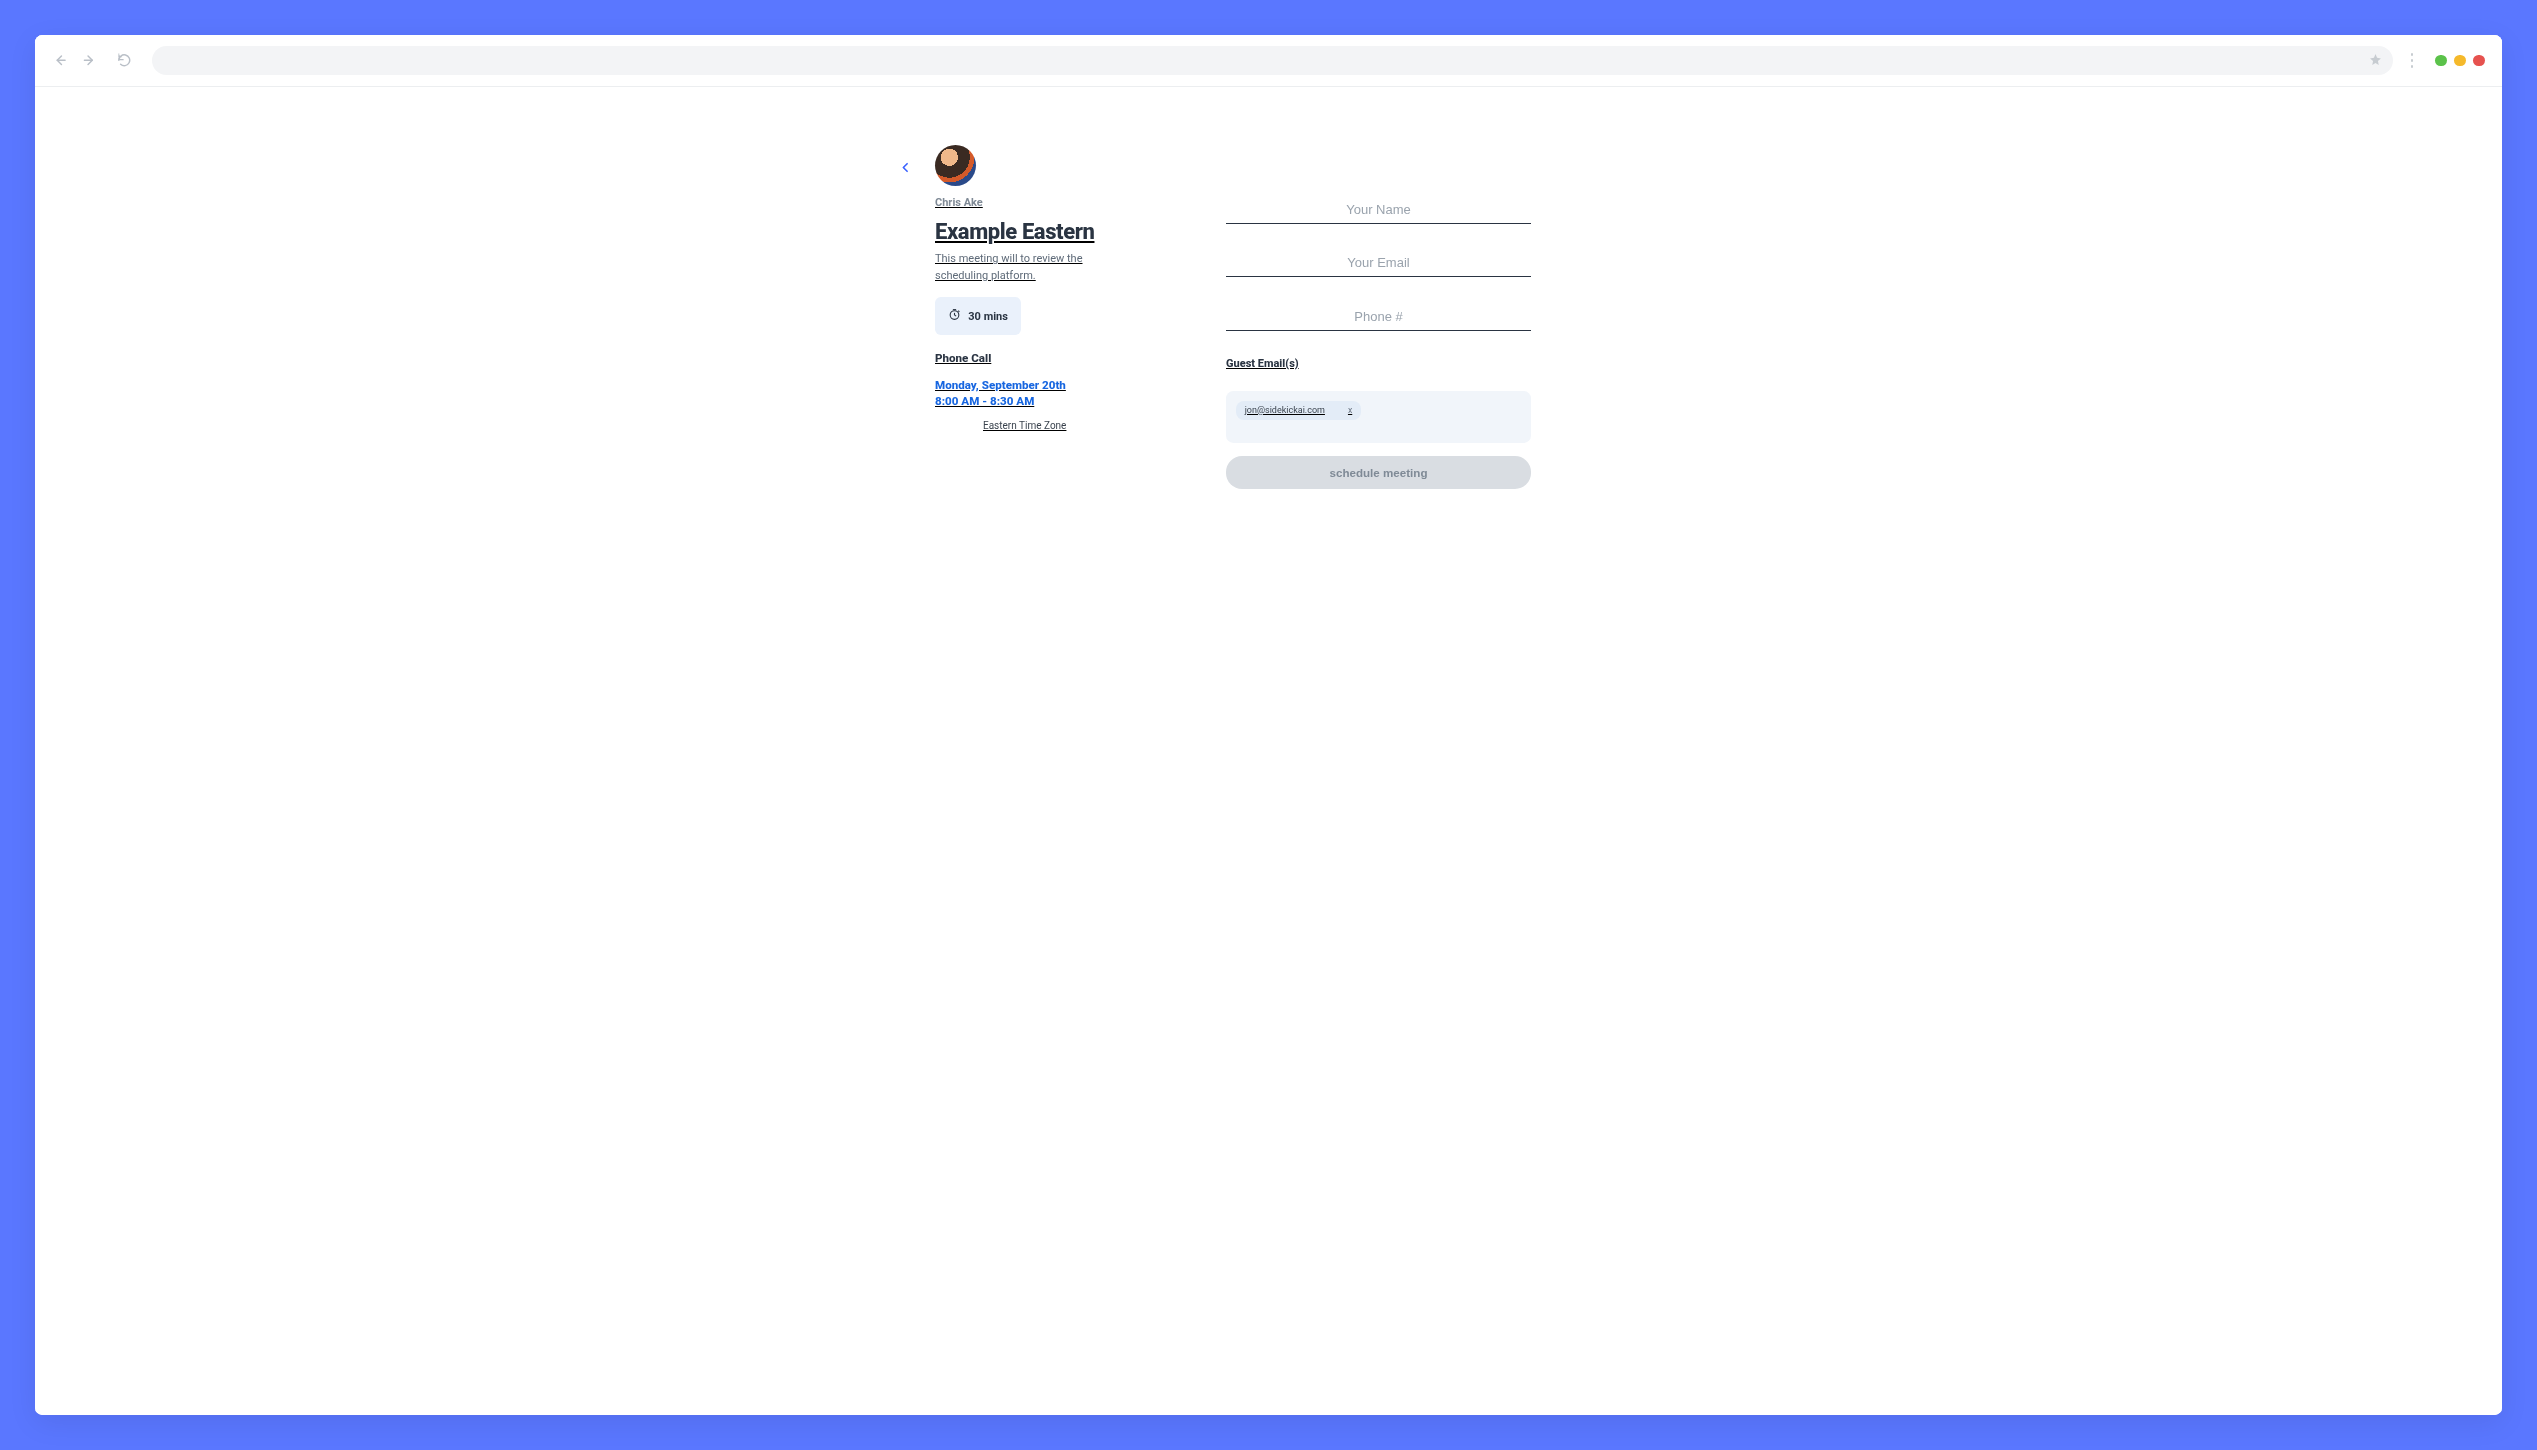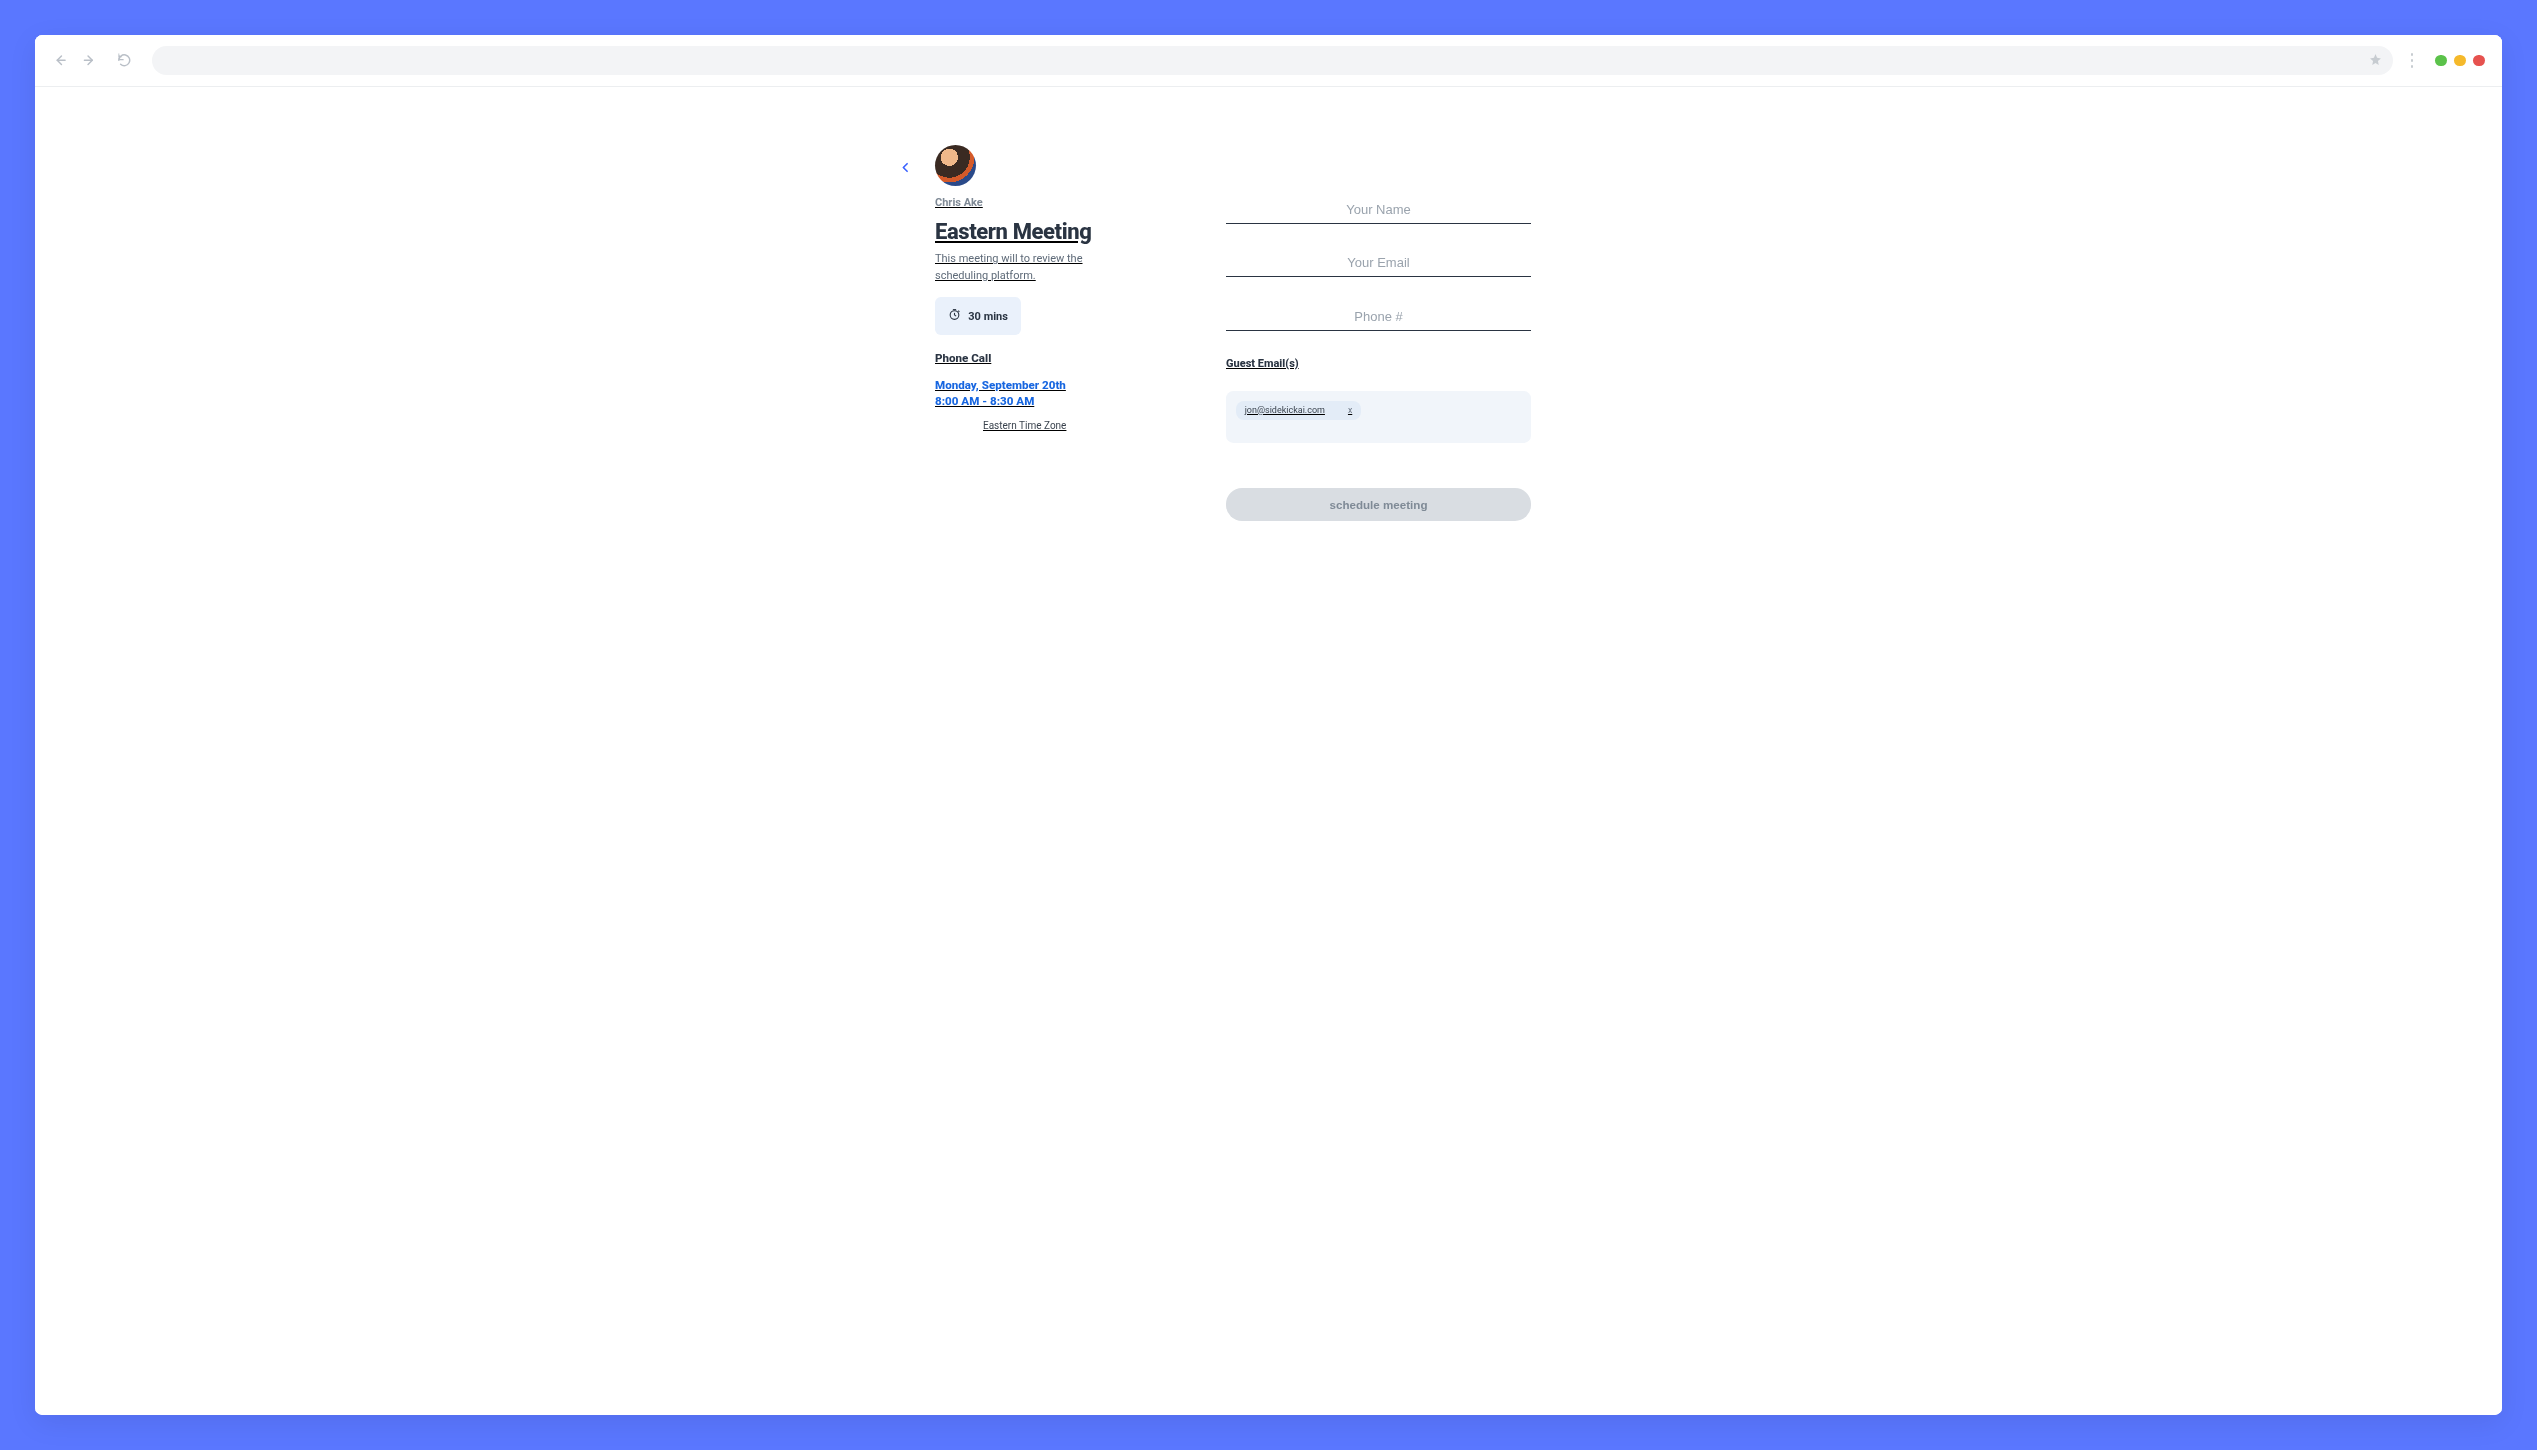--- a/index.html
+++ b/index.html
@@ -198,21 +198,20 @@
   .schedule-btn {
     width: 100%;
     border: none;
     background: #d9dde2;
     color: #7f8a96;
     font-weight: 700;
     font-size: 11.6px;
     padding: 10px;
     border-radius: 16px;
     cursor: pointer;
-    margin-top: 32px;
   }
 </style>
 </head>
 <body>
 
 <div class="browser-window">
 
   <div class="browser-toolbar">
     <div class="nav-icon">
       <svg viewBox="0 0 24 24">
@@ -256,21 +255,21 @@
     <div class="content">
 
       <div class="left-col">
         <div class="back-chevron">
           <svg viewBox="0 0 24 24">
               <polyline points="15 5 8 12 15 19"></polyline>
             </svg>
         </div>
         <div class="avatar"></div>
         <div class="host-name">Chris Ake</div>
-        <h1 class="meeting-title">Eastern Meeting</h1>
+        <h1 class="meeting-title">Example Eastern</h1>
         <p class="meeting-desc">This meeting will to review the scheduling platform.</p>
         <div class="duration-chip">
           <span>
             <svg viewBox="0 0 24 24">
                 <circle cx="12" cy="13" r="8"></circle>
                 <line x1="12" y1="9" x2="12" y2="13"></line>
                 <line x1="12" y1="13" x2="15" y2="15"></line>
                 <line x1="9" y1="3" x2="15" y2="3"></line>
                 <line x1="19" y1="5" x2="21" y2="7"></line>
               </svg>

